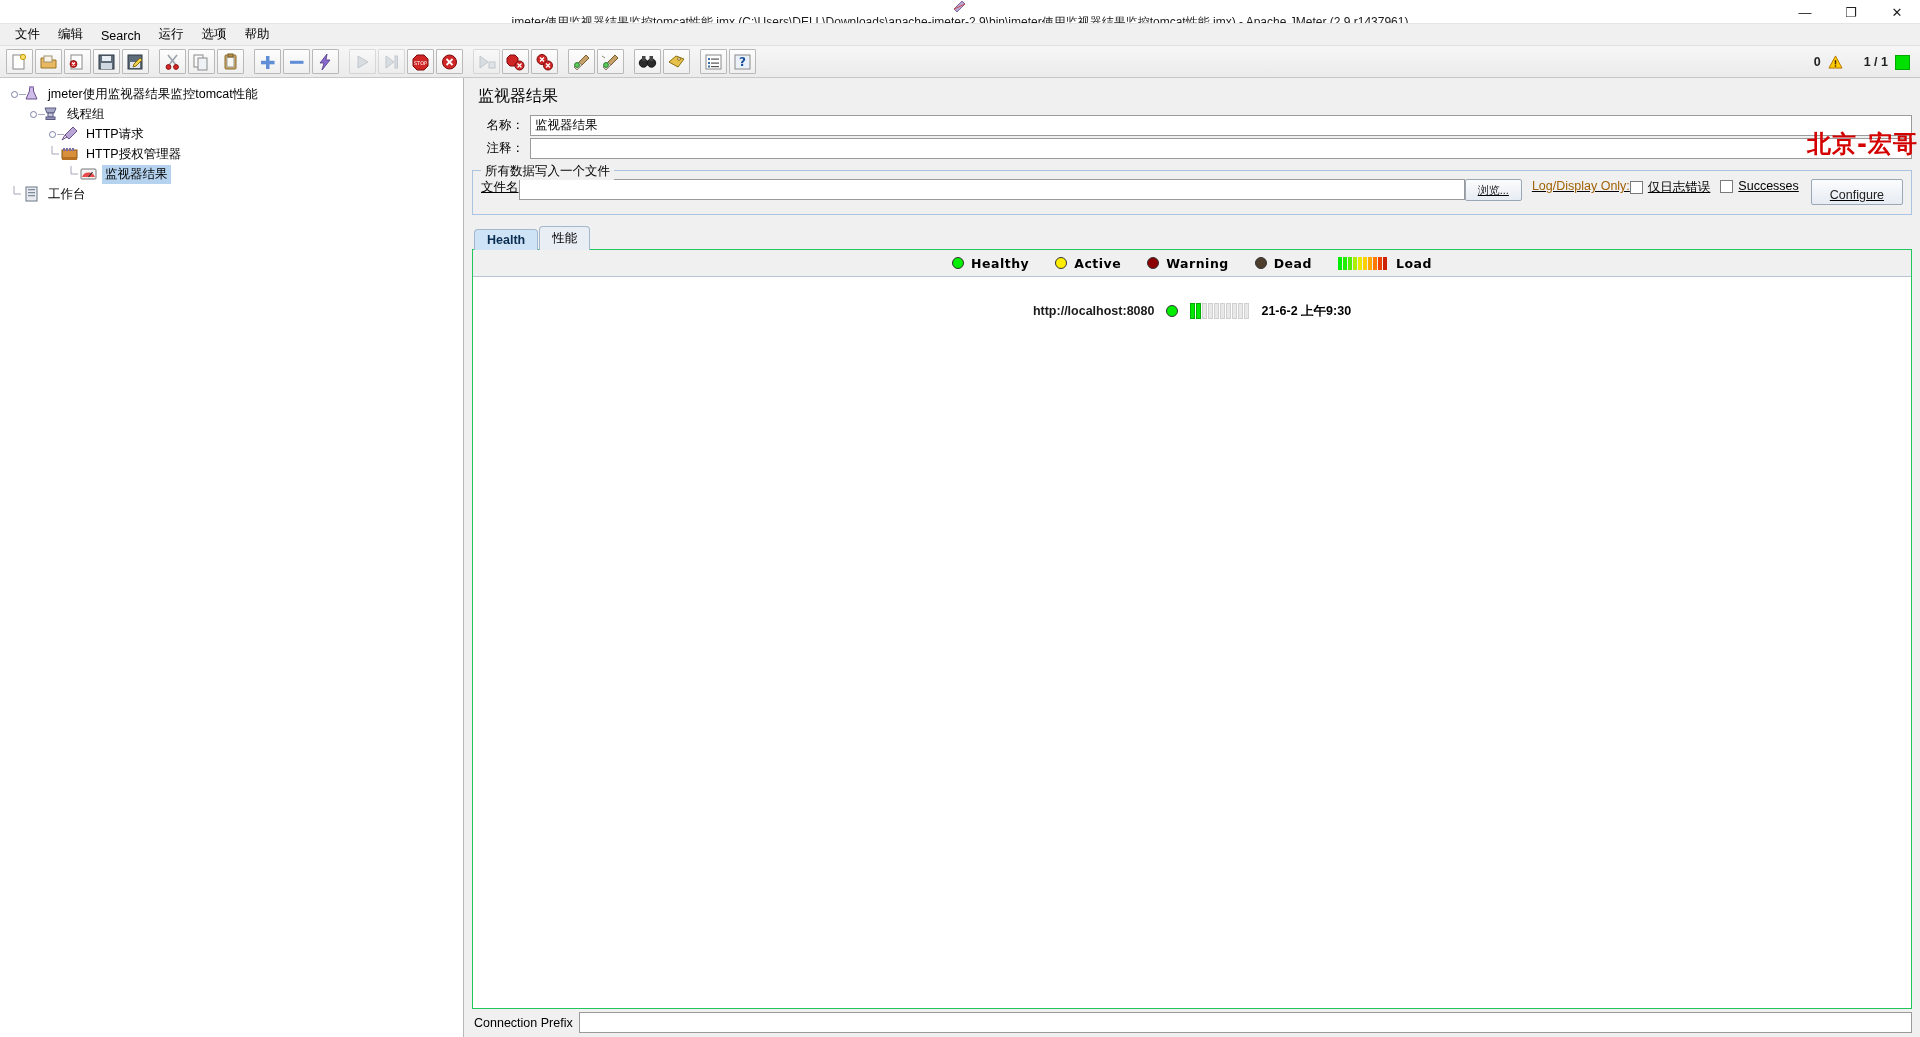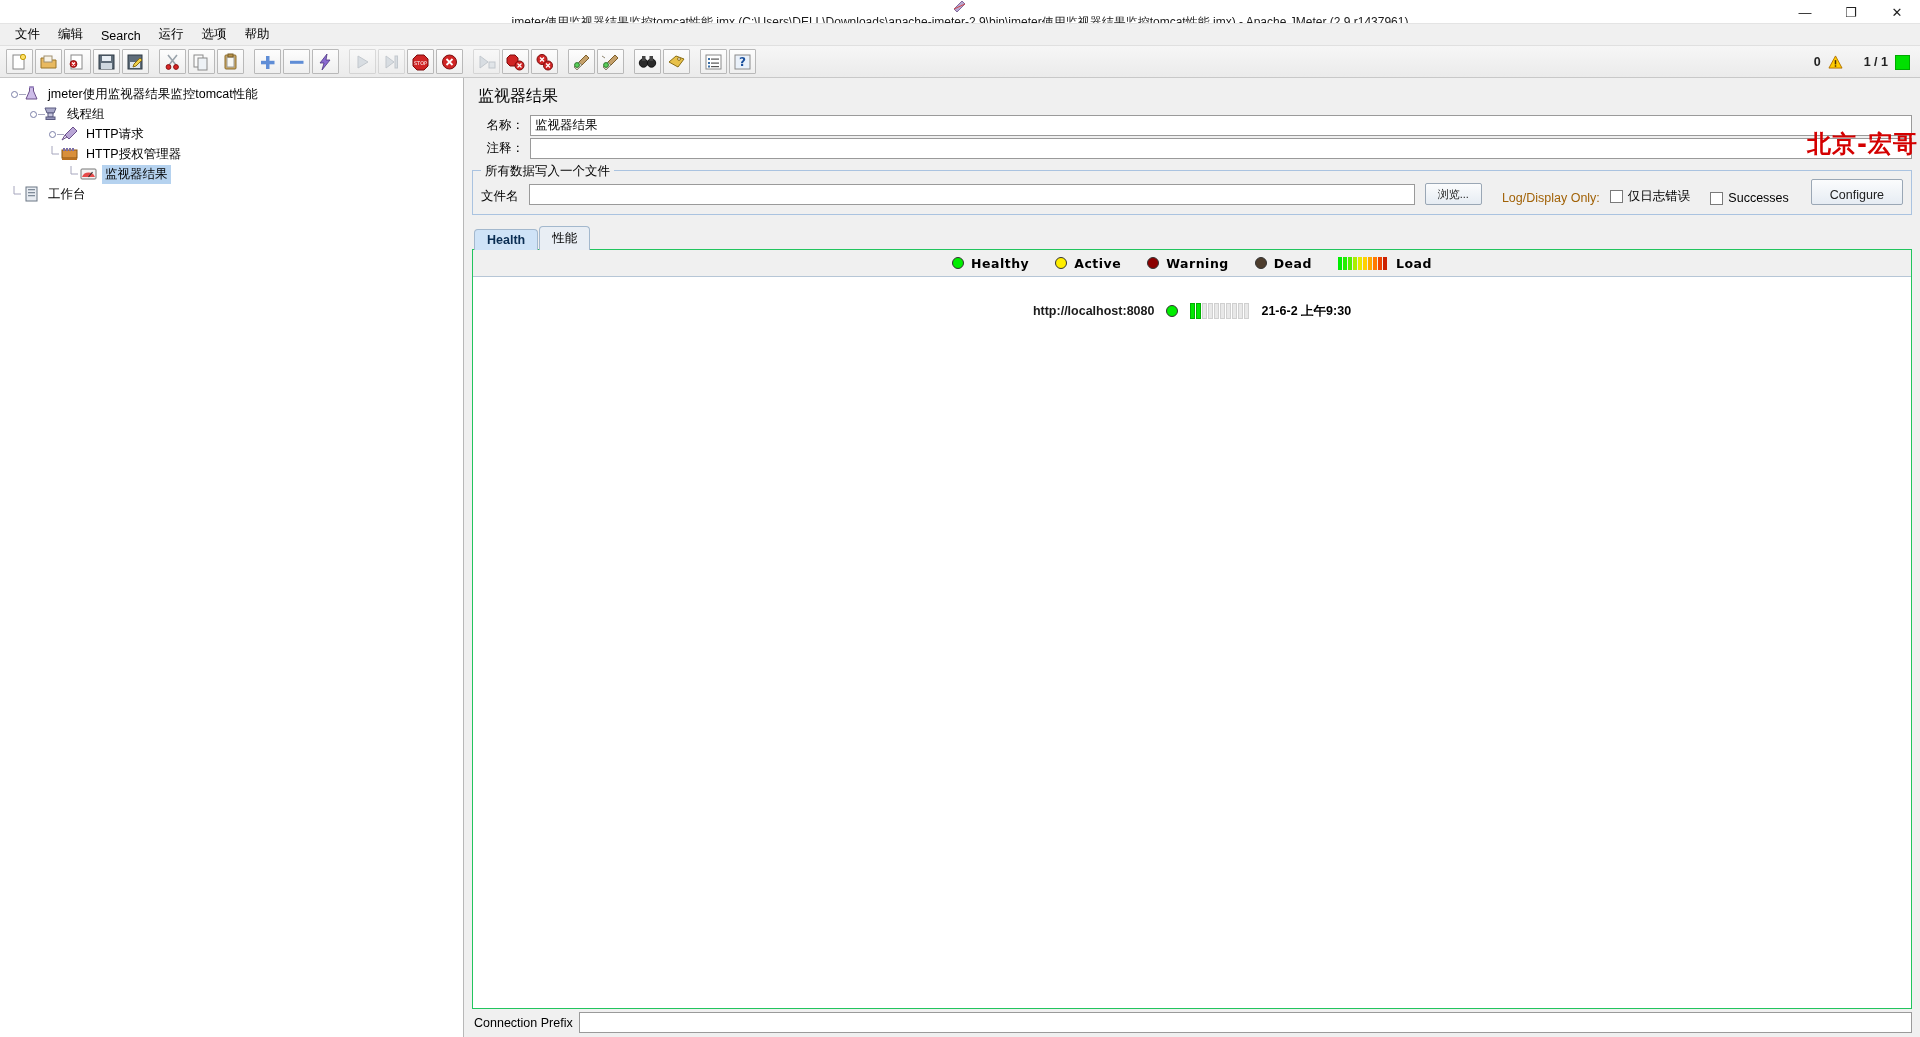--- a/index.html
+++ b/index.html
@@ -195,21 +195,21 @@
     position: relative;
   }
   .groupbox > .gb-title {
     position: absolute;
     top: -8px; left: 8px;
     background: #f0f0f0;
     padding: 0 4px;
     font-size: 12.5px;
     color: #000;
   }
-  .gb-row { display: flex; align-items: flex-end; gap: 10px; }
+  .gb-row { display: flex; align-items: flex-start; gap: 0; text-decoration: underline; }
   .gb-row .flabel2 { font-size: 12.5px; color: #000; flex: none; }
   .jbtn {
     border: 1px solid #9aa7b5;
     background: linear-gradient(#fbfcfd, #e6ecf3);
     font-size: 11px;
     color: #222;
     height: 22px;
     padding: 0 12px;
     border-radius: 2px;
     cursor: default;

